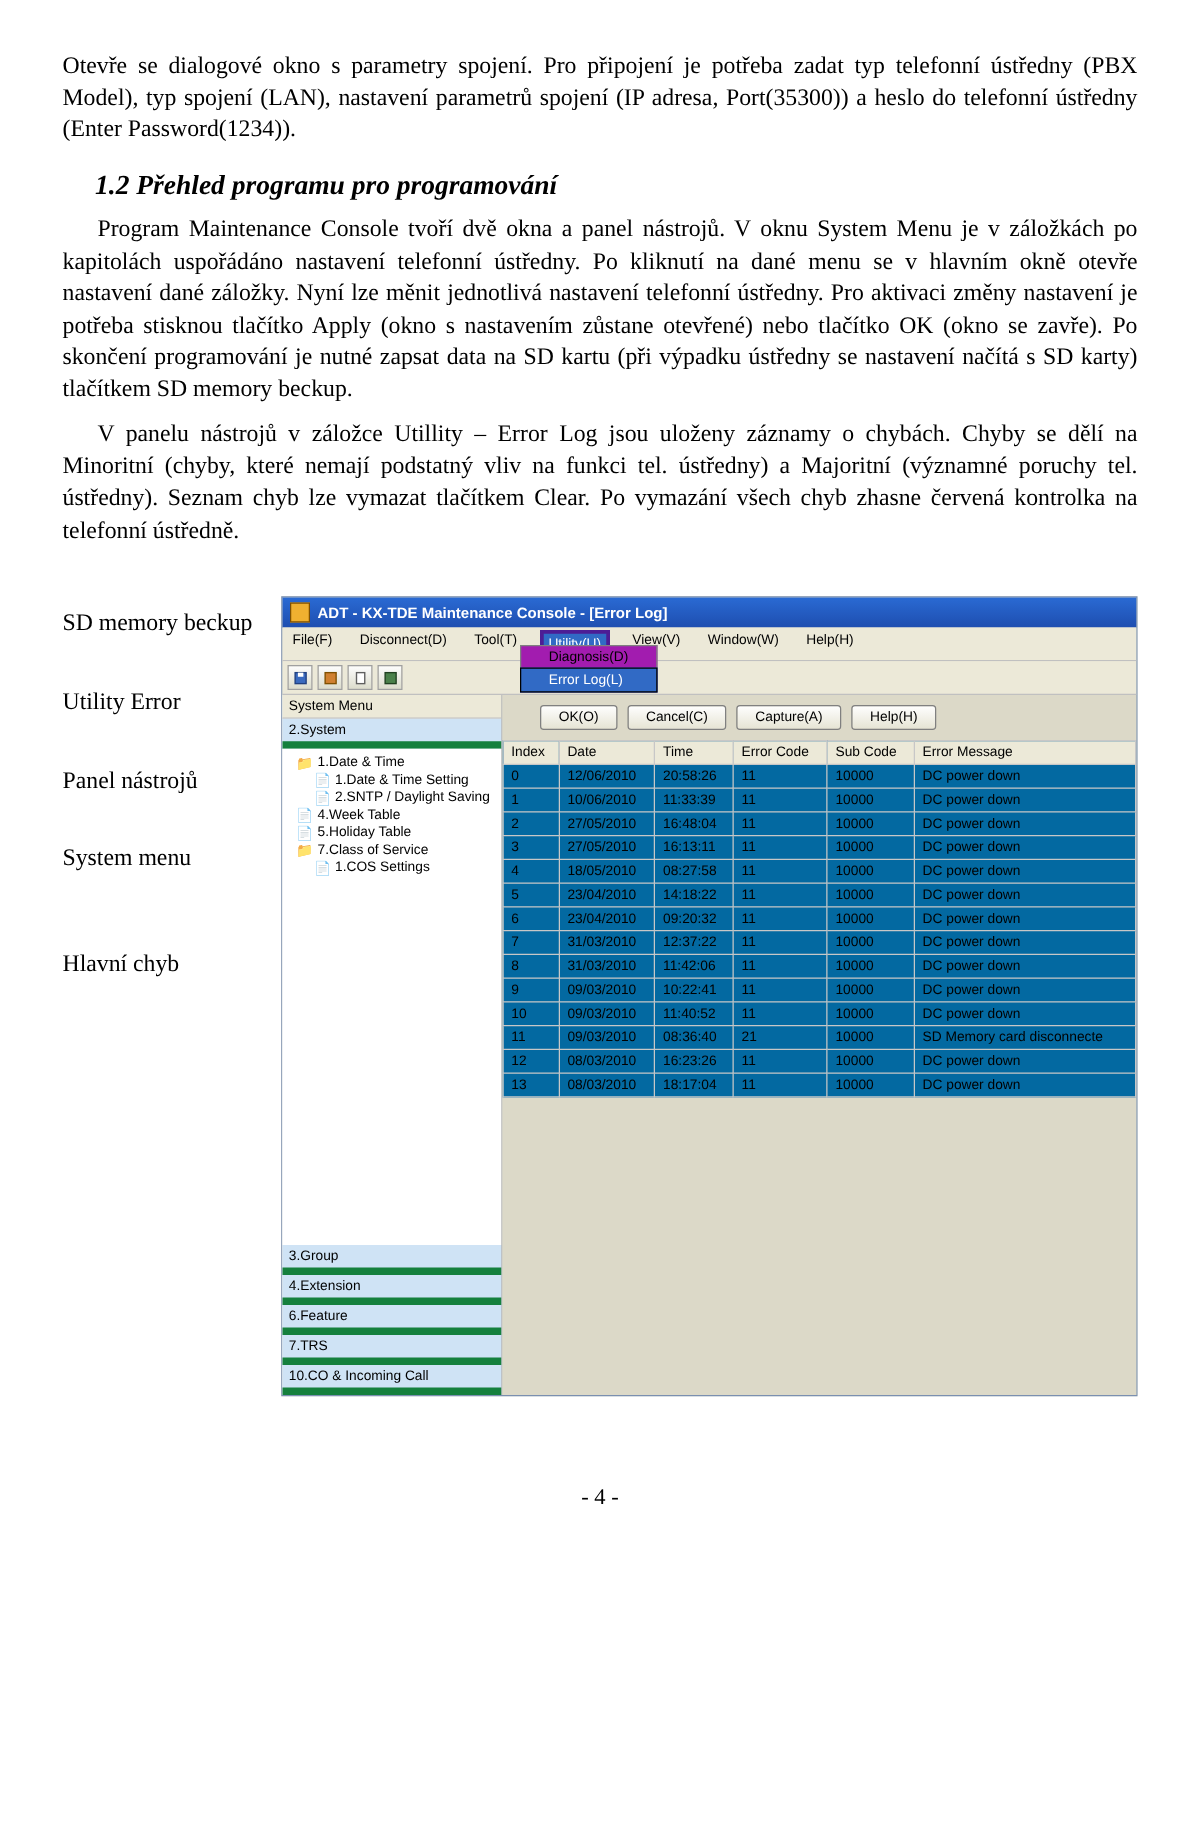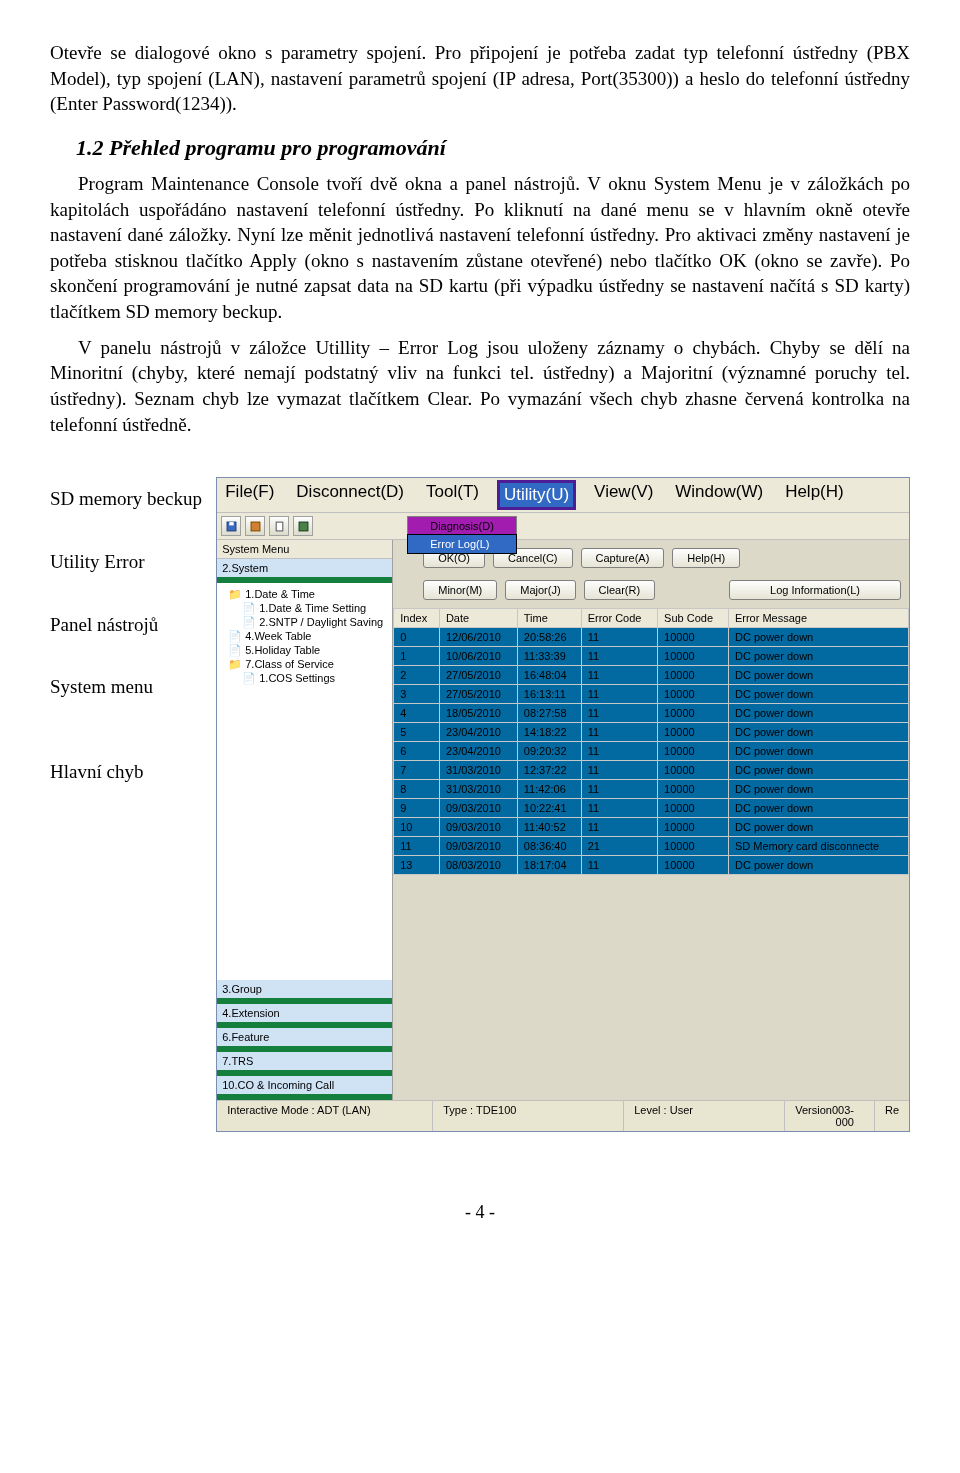--- a/index.html
+++ b/index.html
@@ -57,21 +57,21 @@
     width: 14px; height: 14px;
     background: #f0b030;
     border: 1px solid #805000;
   }
   .menubar {
     background: #ece9d8;
     padding: 2px 4px;
     display: flex;
     gap: 14px;
     border-bottom: 1px solid #c0c0c0;
-    font-size: 17px;
+    font-size: 11px;
   }
   .menubar .mitem { padding: 2px 4px; }
   .menubar .mitem.active { background: #316ac5; color: #fff; border: 3px solid #4c1d95; }
   .dropdown {
     position: absolute;
     top: 38px; left: 190px;
     background: #a21caf;
     border: 1px solid #808080;
     font-size: 11px;
     z-index: 5;
@@ -202,20 +202,24 @@
   <div class="labels-col">
     <div class="label-item">SD memory beckup</div>
     <div class="label-item" style="margin-top:30px;">Utility Error</div>
     <div class="label-item" style="margin-top:30px;">Panel nástrojů</div>
     <div class="label-item" style="margin-top:30px;">System menu</div>
     <div class="label-item" style="margin-top:60px;">Hlavní chyb</div>
   </div>
 
   <div class="app-window">
 
+    <div class="titlebar">
+      <span class="sys-icon"></span>
+      <span>ADT - KX-TDE Maintenance Console - [Error Log]</span>
+    </div>
 
     <div class="menubar">
       <span class="mitem">File(F)</span>
       <span class="mitem">Disconnect(D)</span>
       <span class="mitem">Tool(T)</span>
       <span class="mitem active">Utility(U)</span>
       <span class="mitem">View(V)</span>
       <span class="mitem">Window(W)</span>
       <span class="mitem">Help(H)</span>
     </div>
@@ -290,28 +294,20 @@
         <div class="acc-item">10.CO &amp; Incoming Call</div>
       </div>
 
       <div class="content">
         <div class="btn-row first">
           <button class="wbtn">OK(O)</button>
           <button class="wbtn">Cancel(C)</button>
           <button class="wbtn">Capture(A)</button>
           <button class="wbtn">Help(H)</button>
         </div>
-        <div class="btn-row second">
-          <div style="display:flex; gap:8px;">
-            <button class="wbtn">Minor(M)</button>
-            <button class="wbtn">Major(J)</button>
-            <button class="wbtn">Clear(R)</button>
-          </div>
-          <button class="wbtn wide">Log Information(L)</button>
-        </div>
         <div class="grid">
           <table>
             <thead>
               <tr>
                 <th>Index</th>
                 <th>Date</th>
                 <th>Time</th>
                 <th>Error Code</th>
                 <th>Sub Code</th>
                 <th>Error Message</th>
@@ -408,37 +404,38 @@
                 </tr>
                 <tr>
                   <td>11</td>
                   <td>09/03/2010</td>
                   <td>08:36:40</td>
                   <td>21</td>
                   <td>10000</td>
                   <td>SD Memory card disconnecte</td>
                 </tr>
                 <tr>
+                  <td>12</td>
+                  <td>08/03/2010</td>
+                  <td>16:23:26</td>
+                  <td>11</td>
+                  <td>10000</td>
+                  <td>DC power down</td>
+                </tr>
+                <tr>
                   <td>13</td>
                   <td>08/03/2010</td>
                   <td>18:17:04</td>
                   <td>11</td>
                   <td>10000</td>
                   <td>DC power down</td>
                 </tr>
               </tbody>
           </table>
         </div>
       </div>
     </div>
 
-    <div class="statusbar">
-      <div class="cell1">Interactive Mode : ADT (LAN)</div>
-      <div class="cell2">Type : TDE100</div>
-      <div class="cell3">Level : User</div>
-      <div class="cell4">Version003-000</div>
-      <div>Re</div>
-    </div>
 
   </div>
 </div>
 
 <div class="footer">- 4 -</div>
 
 </body></html>

